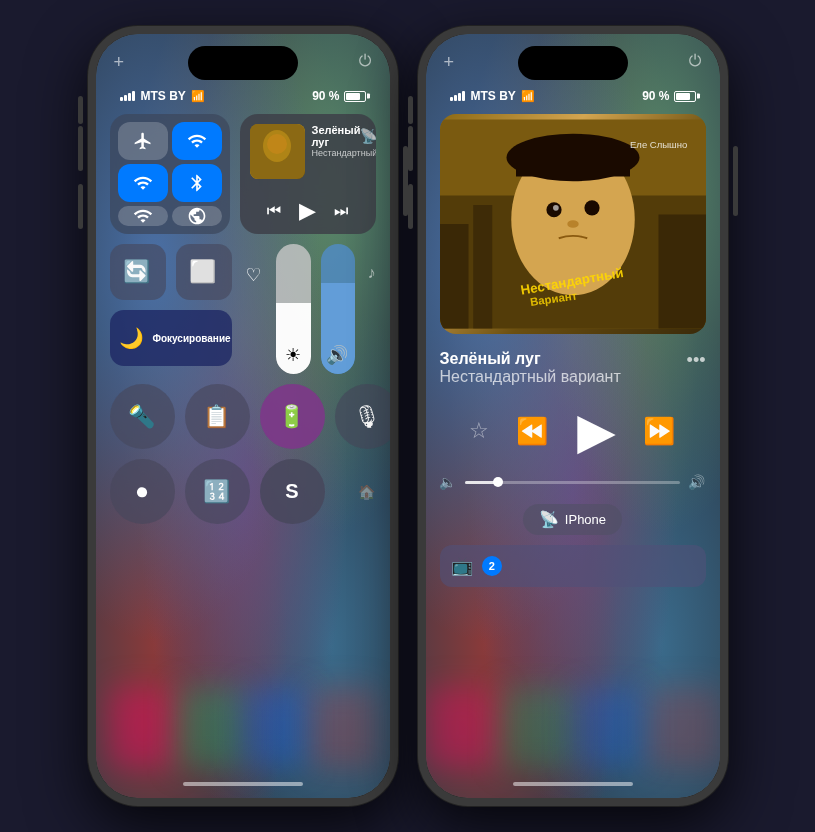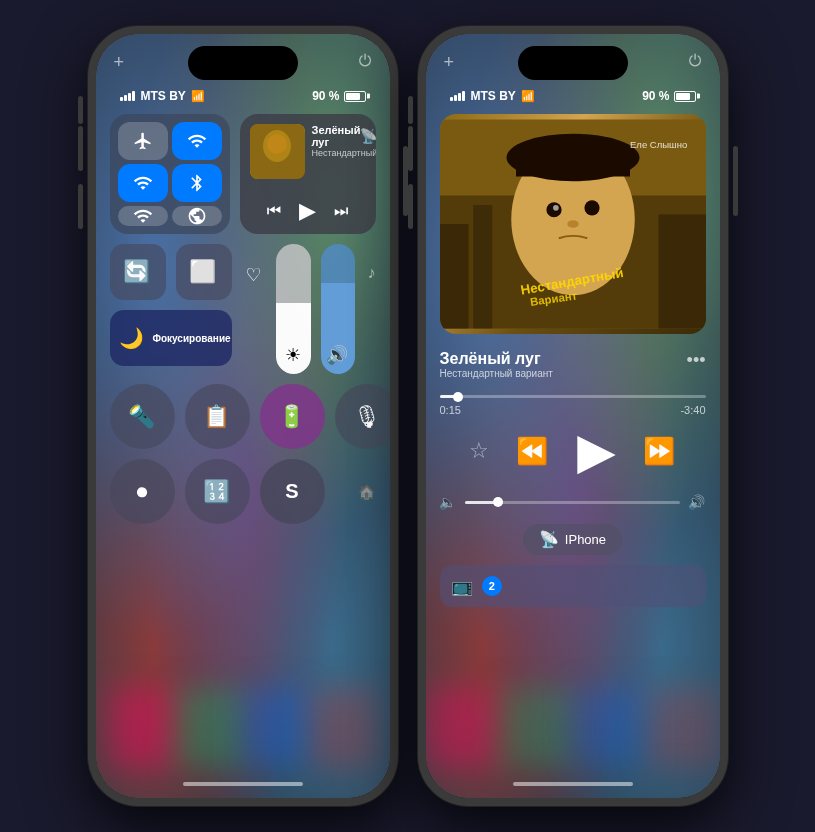--- a/index.html
+++ b/index.html
@@ -345,21 +345,21 @@
       margin-bottom: 4px;
     }
 
     .song-title {
       font-size: 16px;
       font-weight: 700;
       color: white;
     }
 
     .song-artist {
-      font-size: 10px;
+      font-size: 16px;
       color: rgba(255,255,255,0.7);
       margin-bottom: 12px;
     }
 
     .song-dots {
       color: rgba(255,255,255,0.7);
       font-size: 18px;
     }
 
     
@@ -772,30 +772,20 @@
         <div class="song-info">
           <div>
             <div class="song-title">Зелёный луг</div>
             <div class="song-artist">Нестандартный вариант</div>
           </div>
           <div style="display:flex;flex-direction:column;align-items:center;gap:4px;">
             <span class="song-dots">•••</span>
           </div>
         </div>
 
-        <div class="progress-bar-container">
-          <div class="progress-track">
-            <div class="progress-fill" style="width: 7%;"></div>
-            <div class="progress-dot" style="left: 5%;"></div>
-          </div>
-          <div class="progress-times">
-            <span>0:15</span>
-            <span>-3:40</span>
-          </div>
-        </div>
 
         <div class="playback-controls">
           <span class="ctrl-star">☆</span>
           <span class="ctrl-btn">⏪</span>
           <span class="ctrl-btn play">▶</span>
           <span class="ctrl-btn">⏩</span>
         </div>
 
         <div class="volume-row">
           <span class="vol-icon">🔈</span>

